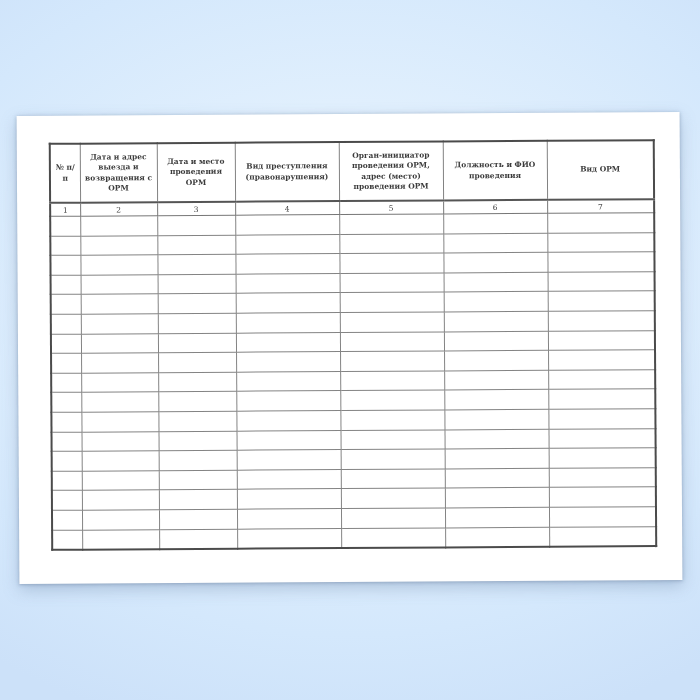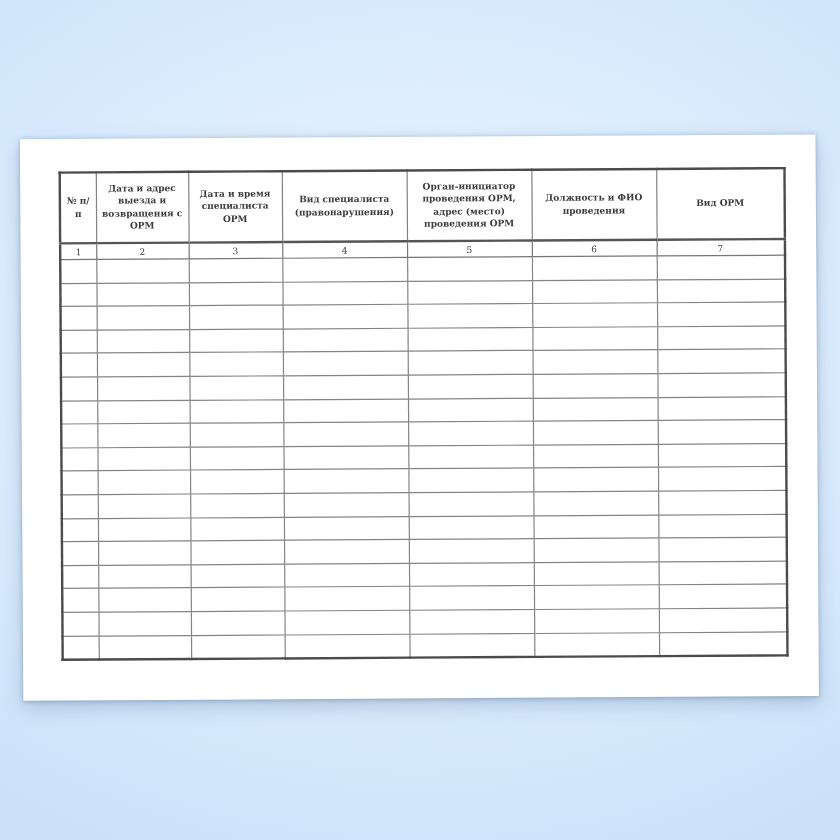--- a/index.html
+++ b/index.html
@@ -64,22 +64,22 @@
         <col class="c3">
         <col class="c4">
       <col class="c5">
         <col class="c6">
         <col class="c7">
     </colgroup>
     <thead>
       <tr>
           <th class="hcell">№ п/п</th>
           <th class="hcell">Дата и адрес выезда и возвращения с ОРМ</th>
-          <th class="hcell">Дата и время специалиста ОРМ</th>
-          <th class="hcell">Вид специалиста (правонарушения)</th>
+          <th class="hcell">Дата и место проведения ОРМ</th>
+          <th class="hcell">Вид преступления (правонарушения)</th>
           <th class="hcell">Орган-инициатор проведения ОРМ, адрес (место) проведения ОРМ</th>
           <th class="hcell">Должность и ФИО проведения</th>
           <th class="hcell">Вид ОРМ</th>
         </tr>
       <tr>
           <td class="ncell">1</td>
           <td class="ncell">2</td>
           <td class="ncell">3</td>
           <td class="ncell">4</td>
           <td class="ncell">5</td>

